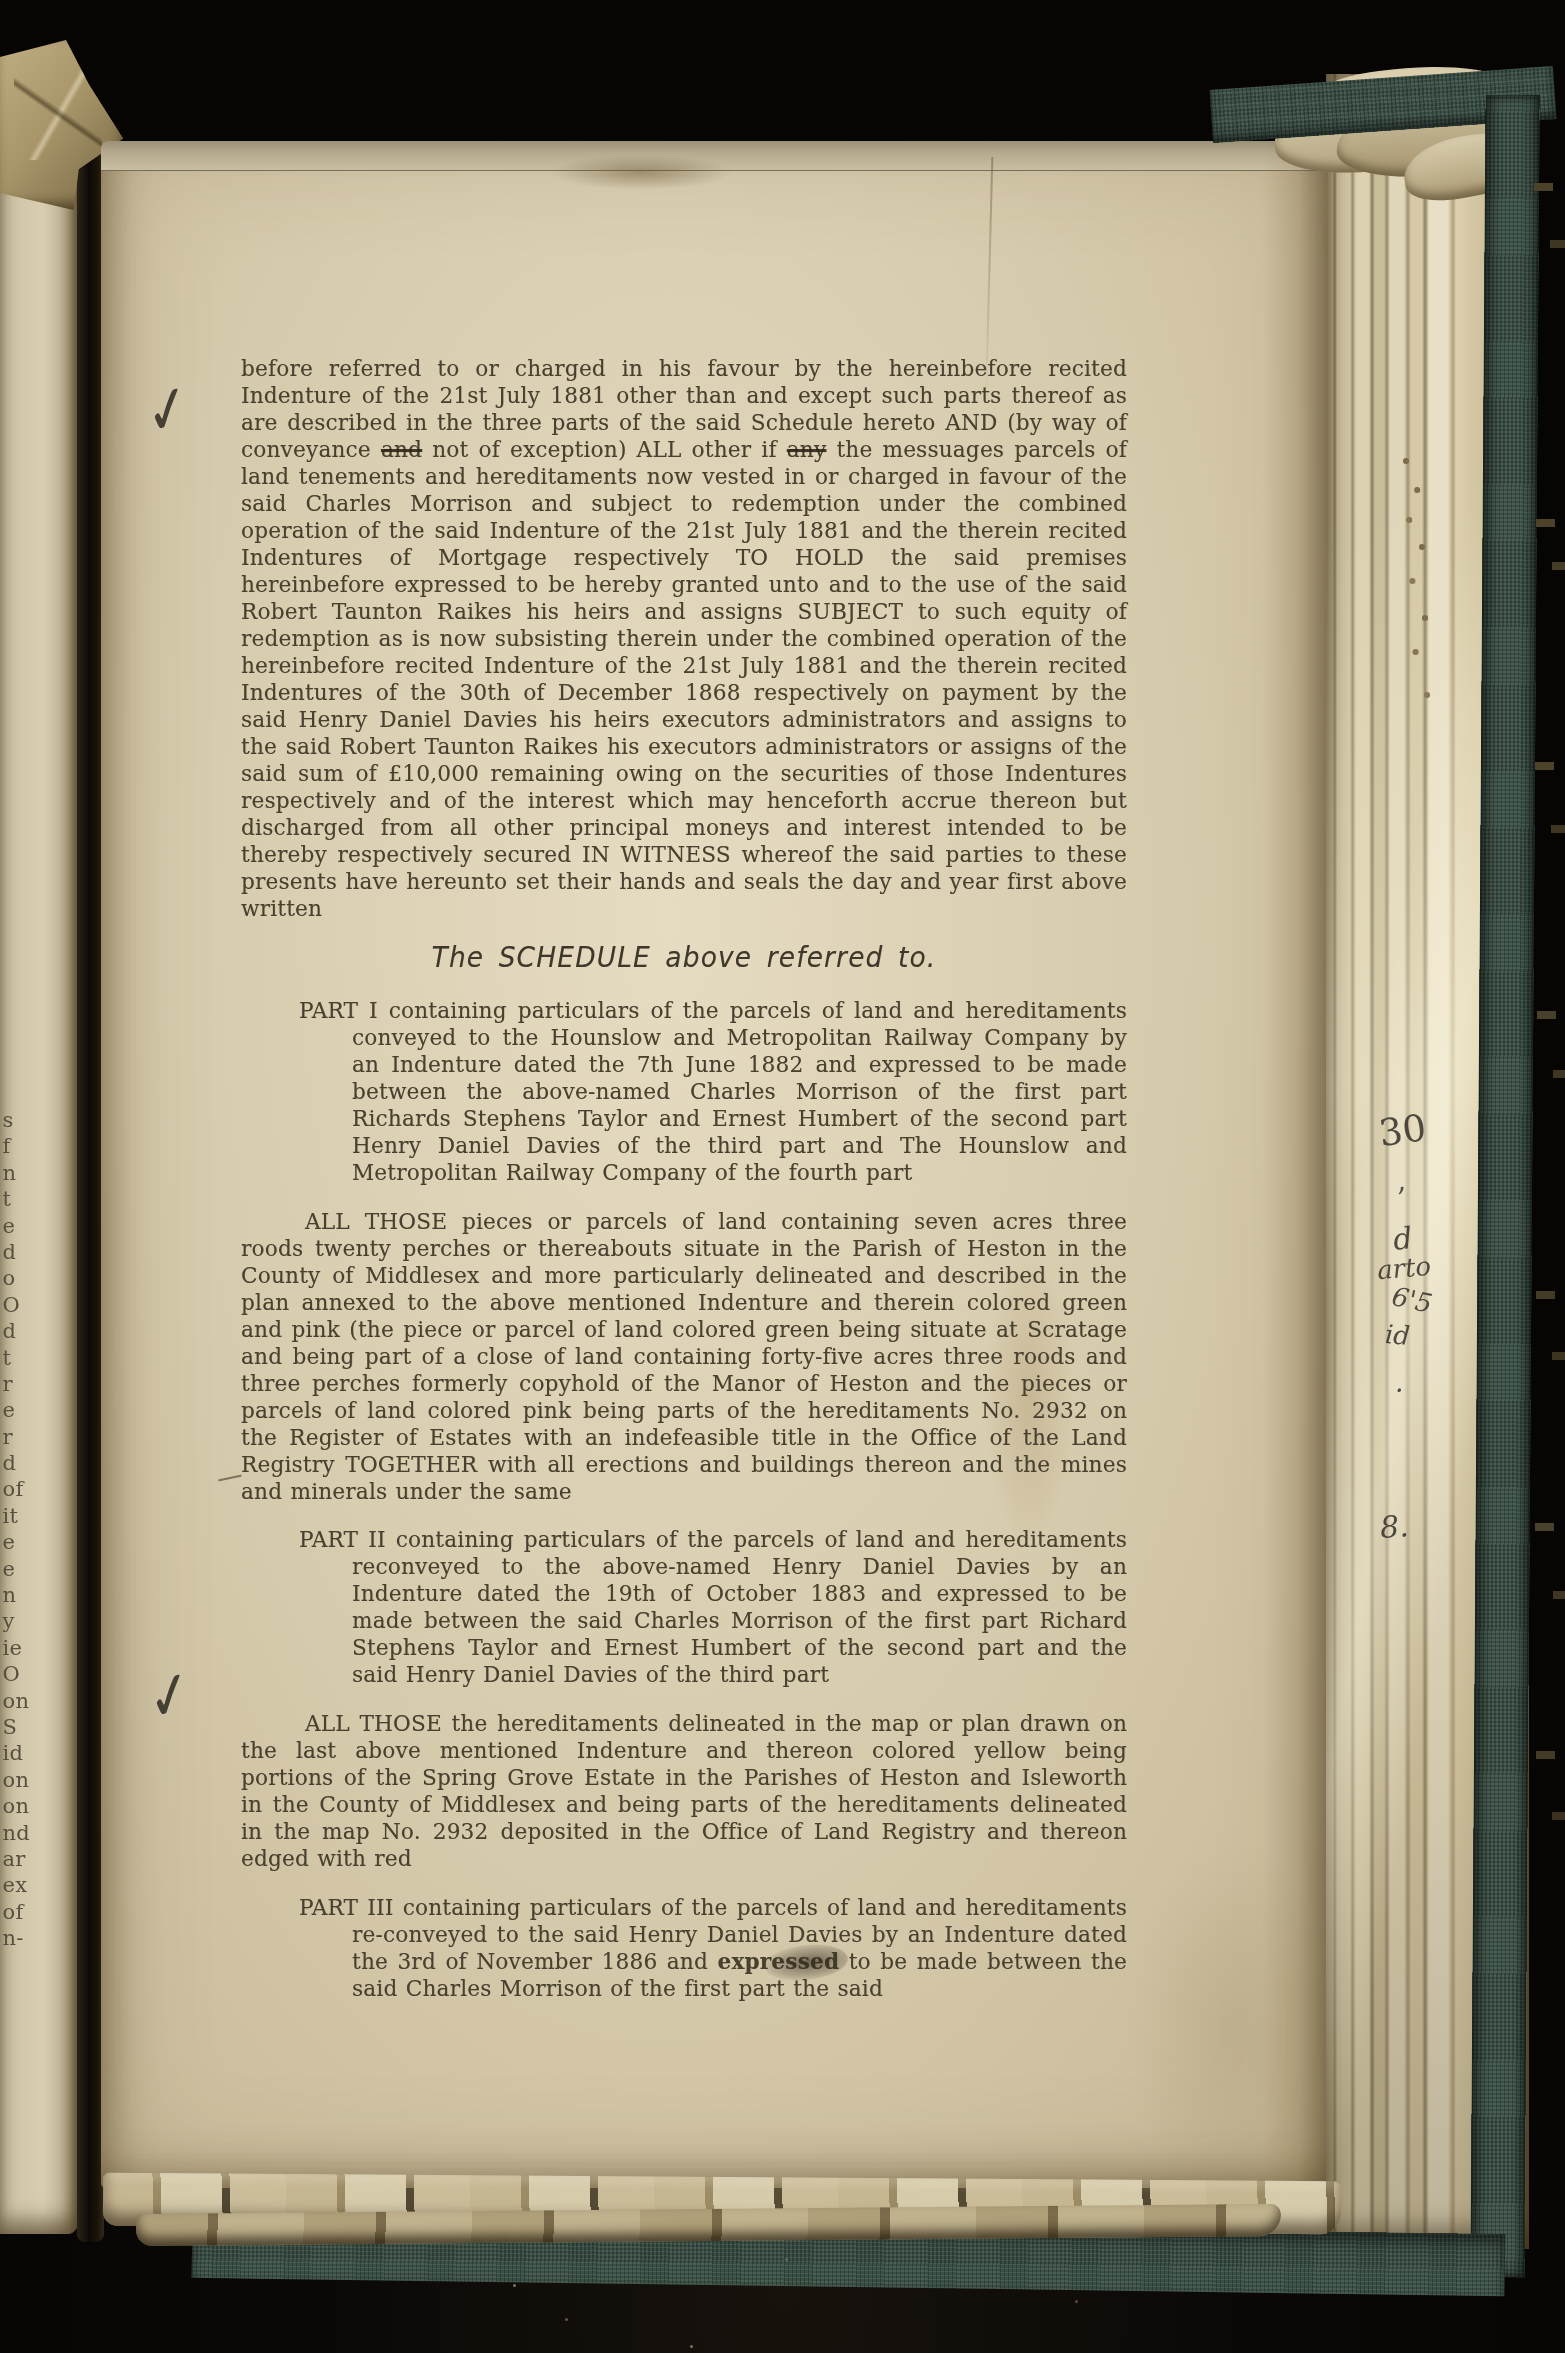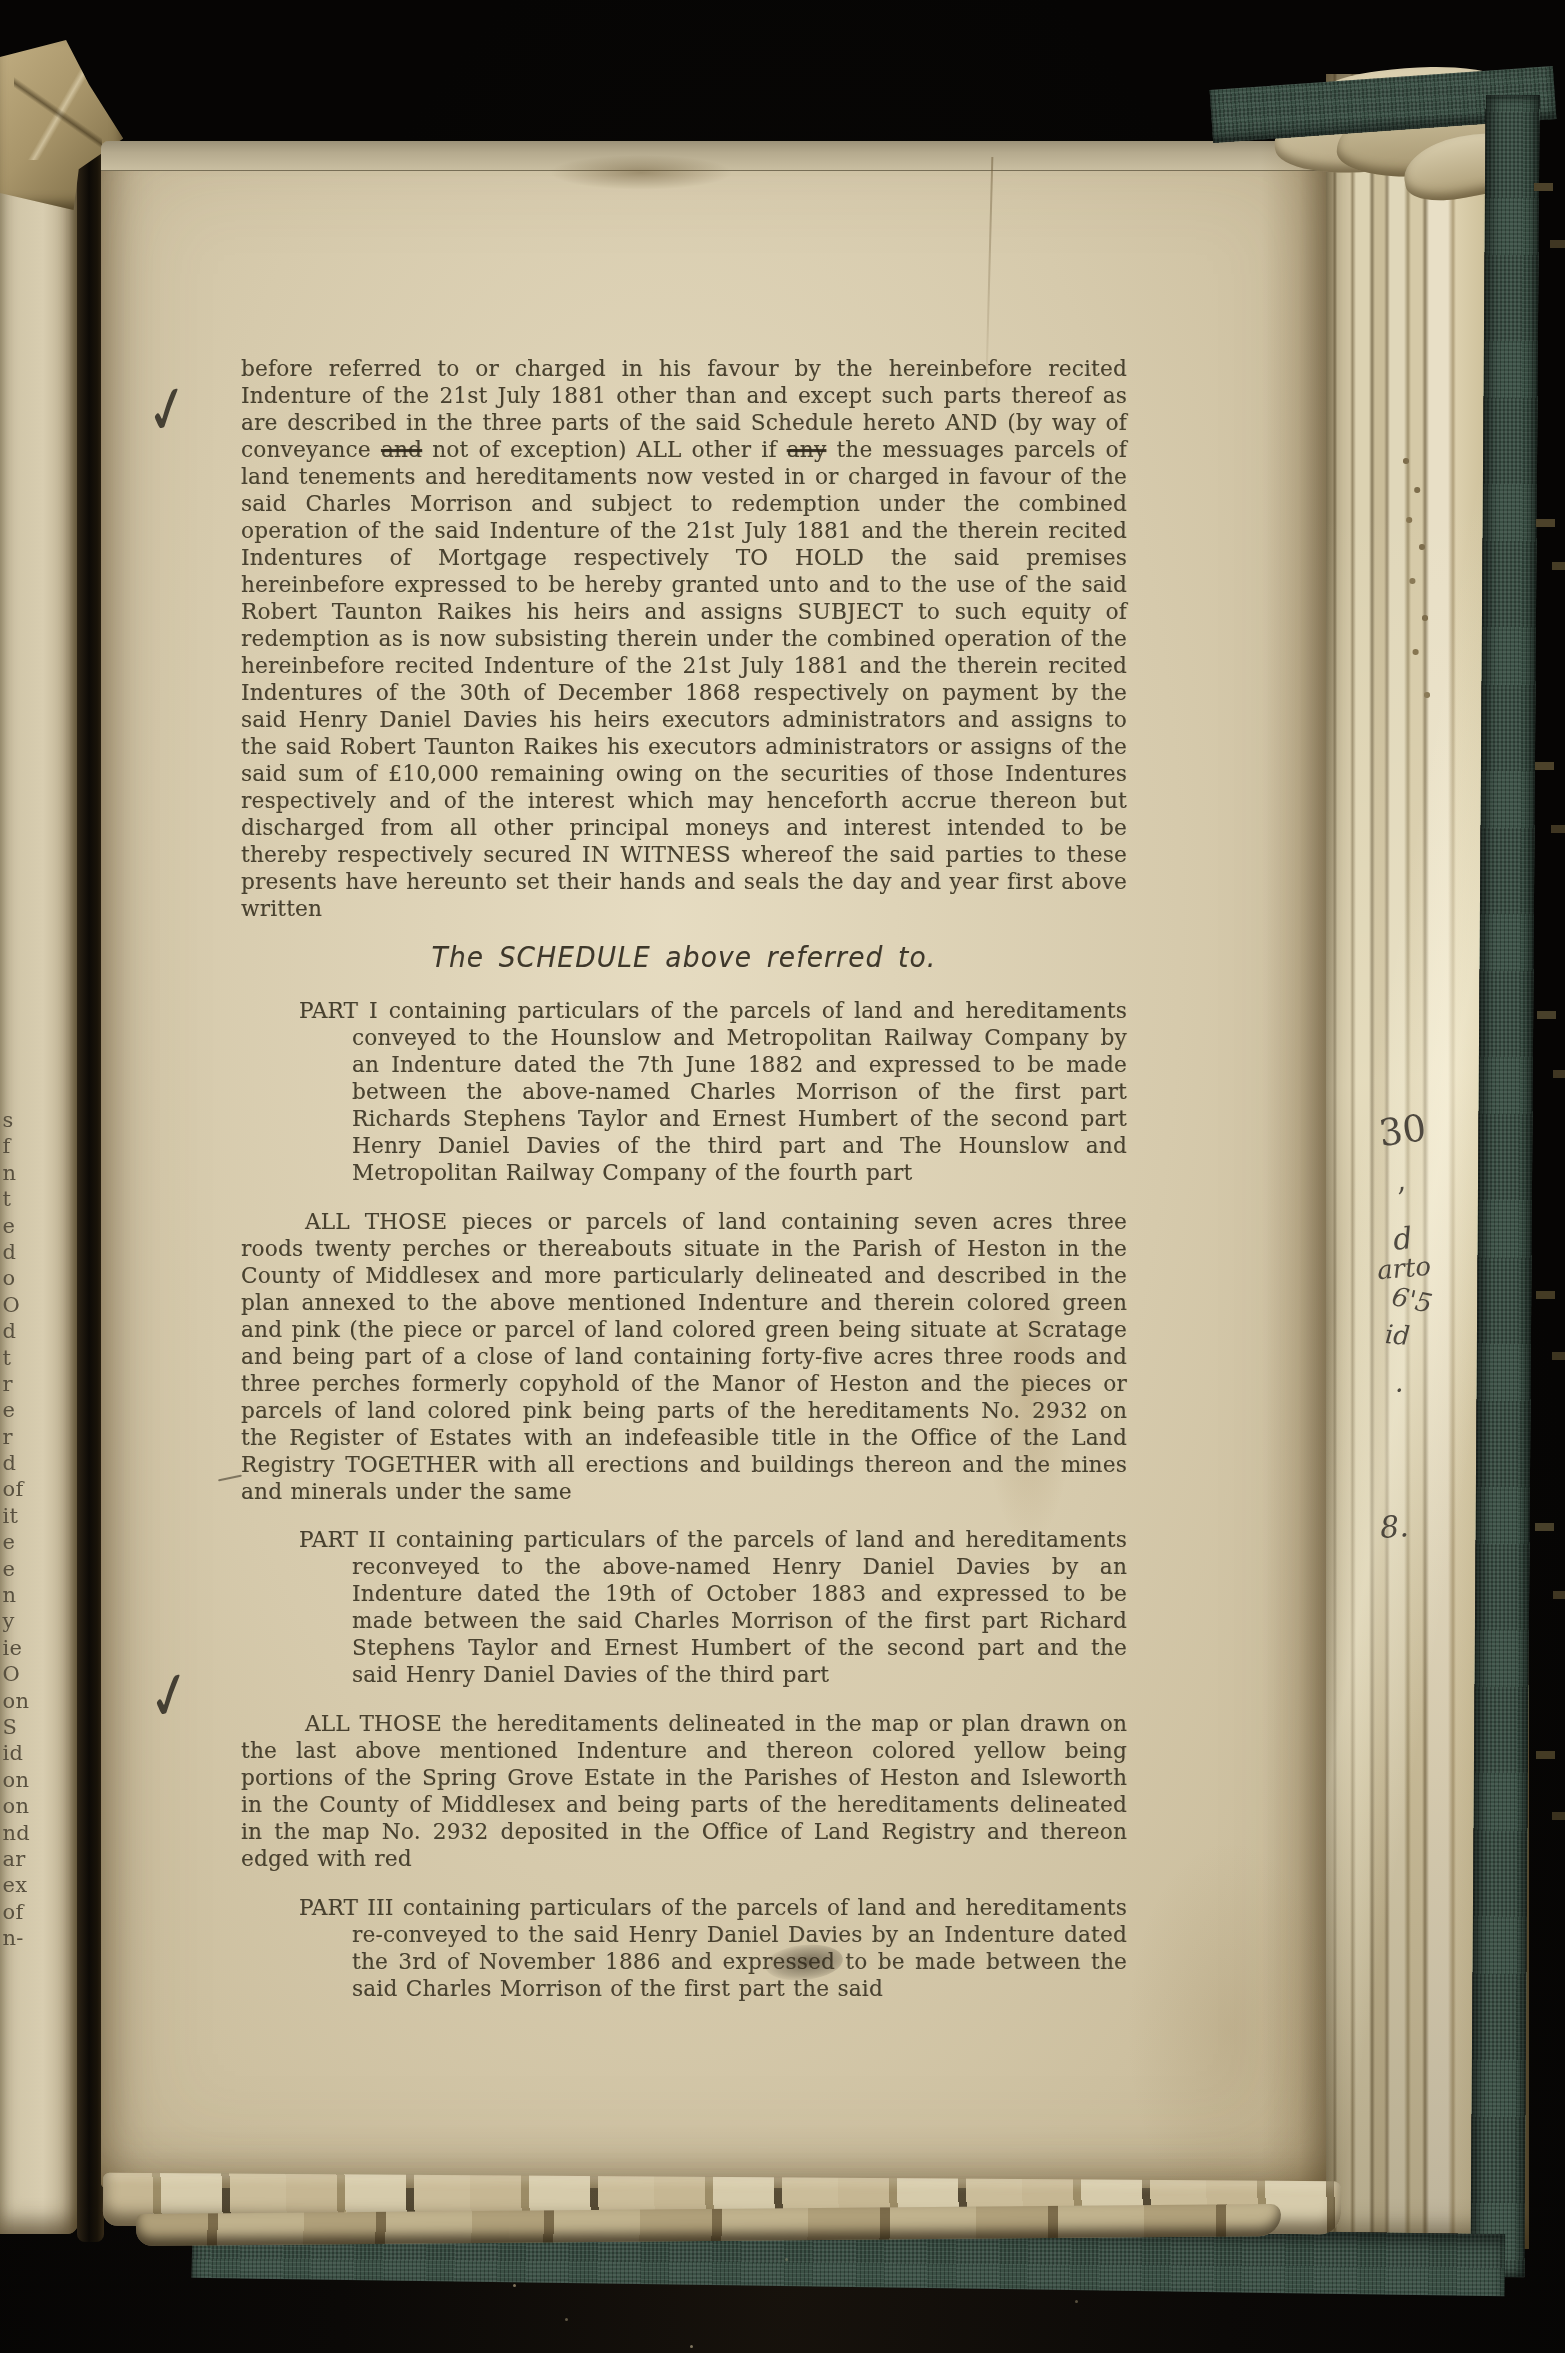--- a/index.html
+++ b/index.html
@@ -66,21 +66,21 @@
     color:#3e382b;margin:21px 0 24px 0;transform:scaleY(1.1);}
   .part{padding-left:111px;text-indent:-53px;}
   .allthose{text-indent:64px;}
   .m-part1{margin-top:27px;}
   .m-at1{margin-top:16px;}
   .m-part2{margin-top:8px;}
   .m-at2{margin-top:19px;}
   .m-part3{margin-top:13px;}
   .struck{text-decoration:line-through;text-decoration-thickness:2.8px;
     text-decoration-color:rgba(42,35,22,.85);}
-  .smudge{position:relative;}
+  .smudge{position:relative;font-weight:bold;}
   .smudge::after{content:"";position:absolute;left:38%;right:-8px;top:-3.2px;bottom:-6.4px;
     background:radial-gradient(ellipse at 55% 50%, rgba(48,40,26,.6) 0%, rgba(48,40,26,.22) 55%, rgba(48,40,26,0) 78%);
     border-radius:50%;transform:rotate(-6deg);}
 
   
   .check{position:absolute;font-family:"DejaVu Sans",sans-serif;font-size:50px;color:#2d2920;
     transform:rotate(-10deg) scaleY(1.35) scaleX(1.05);opacity:.85;}
   .check-1{left:46px;top:240px;}
   .check-2{left:48px;top:1526px;}
   .pencil-mark{position:absolute;left:117px;top:1336px;width:24px;height:2.4px;

